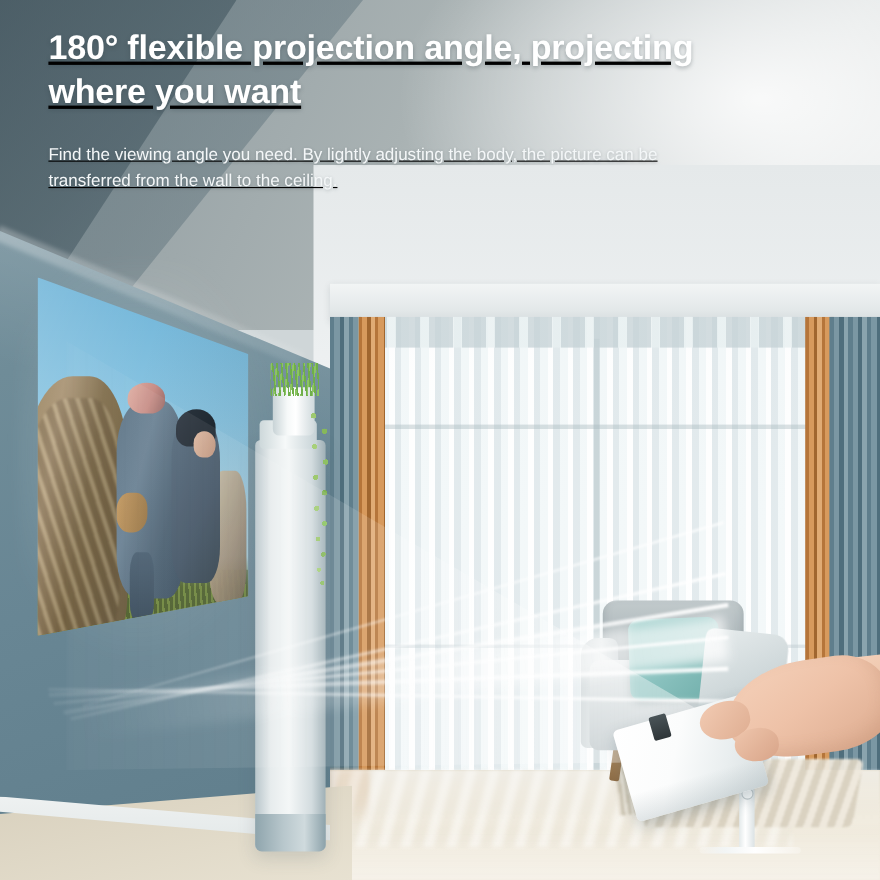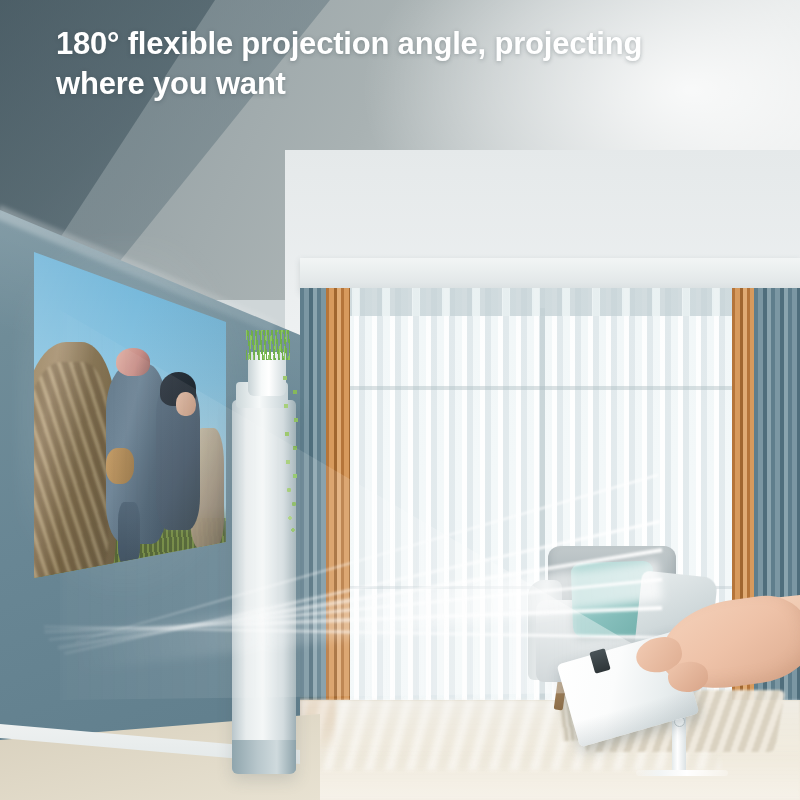--- a/index.html
+++ b/index.html
@@ -434,21 +434,21 @@
     transform:rotate(-6deg);
   }
   #forearm{
     left:748px;top:596px;width:90px;height:58px;
     background:linear-gradient(160deg,#f6d4bd,#e4b89c);
     border-radius:18px 8px 8px 18px;
     transform:rotate(-6deg);
   }
 
   
-  #copy{left:56px;top:24px;width:700px;}
+  #copy{left:44px;top:24px;width:700px;text-decoration:underline;}
   #headline{
     color:#ffffff;font-size:31px;line-height:1.28;font-weight:700;
     letter-spacing:-.2px;margin:0;
     text-shadow:0 1px 4px rgba(50,62,68,.35);
     max-width:672px;
   }
   #subcopy{
     color:#f4f7f8;font-size:15.5px;line-height:1.52;font-weight:400;
     margin:26px 0 0 0;max-width:622px;
     text-shadow:0 1px 3px rgba(60,72,78,.3);
@@ -542,15 +542,16 @@
   <div class="layer" id="proj-body"></div>
   <div class="layer" id="proj-lens"></div>
   <div class="layer" id="proj-edge"></div>
   <div class="layer" id="forearm"></div>
   <div class="layer" id="hand"></div>
   <div class="layer" id="finger1"></div>
   <div class="layer" id="finger2"></div>
 
   <div class="layer" id="copy">
     <h1 id="headline">180° flexible projection angle, projecting where you want</h1>
+    <p id="subcopy">Find the viewing angle you need. By lightly adjusting the body, the picture can be transferred from the wall to the ceiling.</p>
   </div>
 
 </div>
 
 </body></html>

